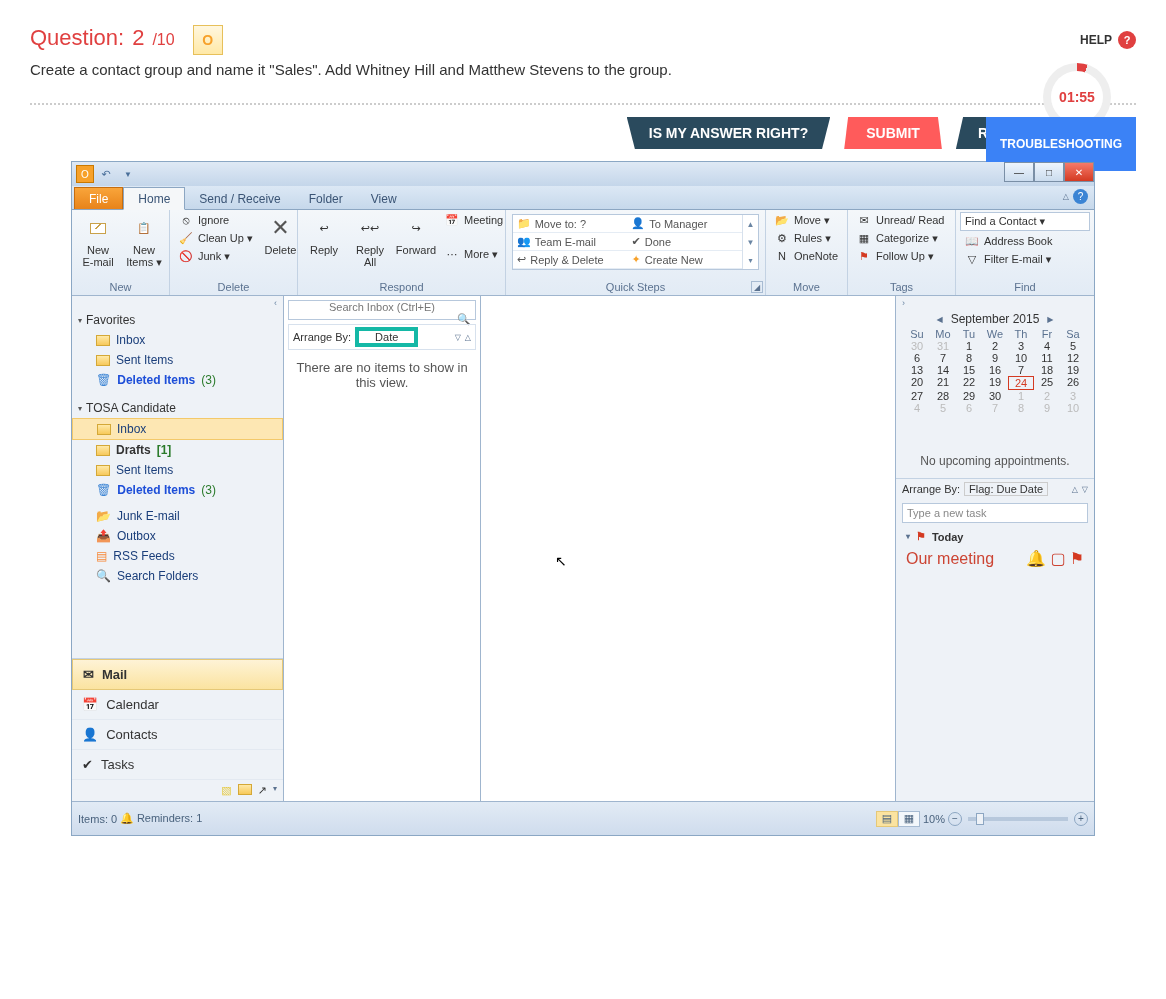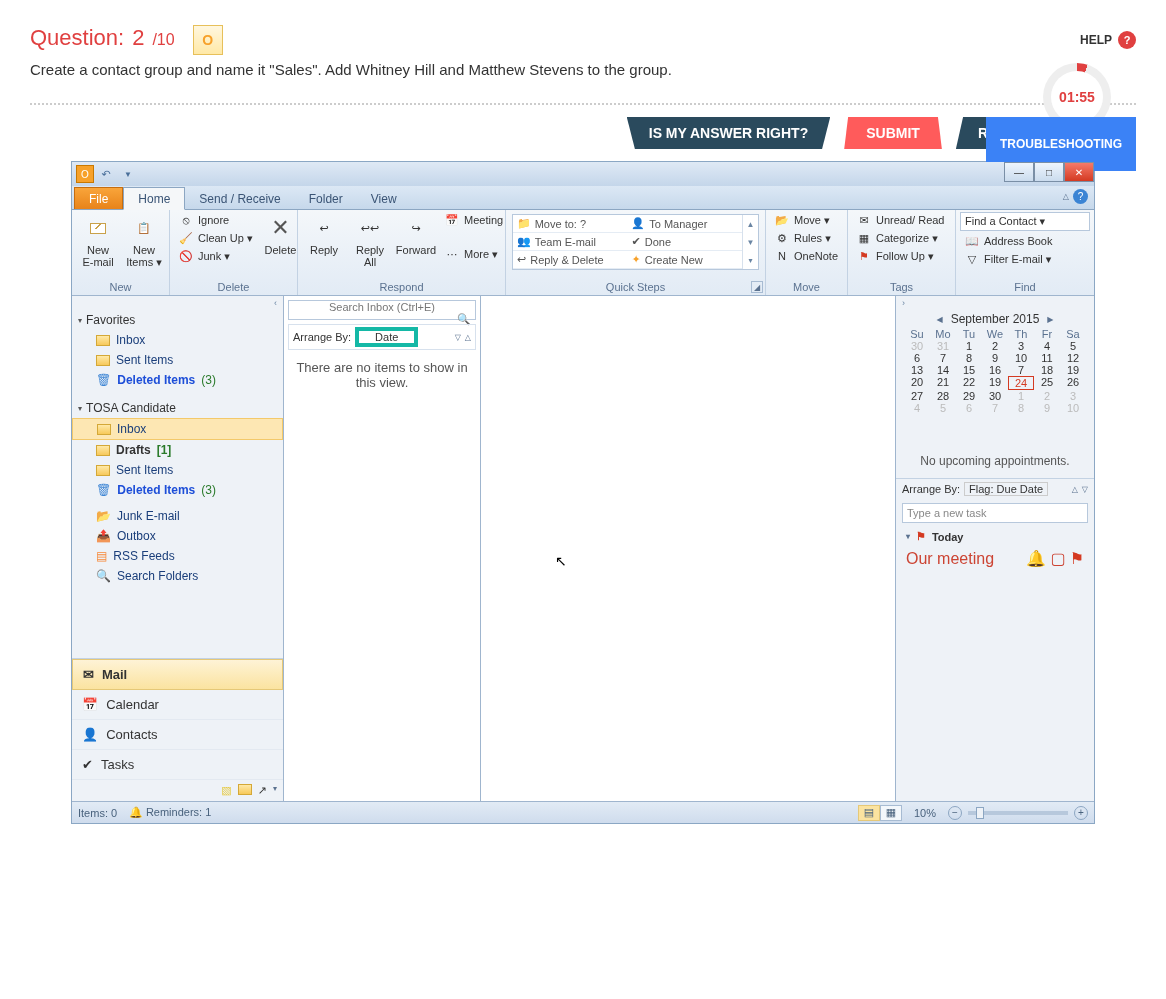--- a/index.html
+++ b/index.html
@@ -90,21 +90,21 @@
 .calgrid .dim { color: #bbb; }
 .calgrid .today { border: 1px solid #d43a22; color: #d43a22; }
 .noappt { text-align: center; color: #555; padding: 40px 4px 10px; font-size: 12px; }
 .taskhdr { border-top: 1px solid #c3d2e3; padding: 3px 6px; display: flex; align-items: center; gap: 4px; font-size: 11px; }
 .taskhdr .flag { border: 1px solid #ccc; padding: 0 4px; }
 .taskinput { margin: 4px 6px; border: 1px solid #b7c8dc; padding: 3px 4px; color: #888; background: #fff; font-size: 11px; }
 .taskgroup { padding: 3px 10px; display: flex; align-items: center; gap: 6px; font-size: 11px; font-weight: bold; }
 .taskitem { padding: 3px 10px; display: flex; align-items: center; gap: 6px; font-size: 16px; color: #c43; }
 .taskitem .icons { margin-left: auto; display: flex; gap: 4px; }
 
-.statusbar { height: 22px; background: linear-gradient(#e2ebf5,#cfdced); border-top: 1px solid #9fb5ce; display: flex; align-items: center; padding: 0 6px; gap: 12px; font-size: 11px; color: #49627d; }
+.statusbar { height: 34px; background: linear-gradient(#e2ebf5,#cfdced); border-top: 1px solid #9fb5ce; display: flex; align-items: center; padding: 0 6px; gap: 3px; font-size: 11px; color: #49627d; }
 .statusbar .spacer { flex: 1; }
 .viewbtns { display: flex; gap: 0; }
 .viewbtn { width: 22px; height: 16px; border: 1px solid #a7bbd2; background: #f3f7fb; display: flex; align-items: center; justify-content: center; cursor: pointer; }
 .viewbtn.sel { background: #fbe3a0; border-color: #e5c878; }
 .zoomslider { display: flex; align-items: center; gap: 6px; }
 .zoomtrack { width: 100px; height: 4px; background: #b7c8dc; position: relative; }
 .zoomtrack .thumb { position: absolute; left: 8px; top: -4px; width: 8px; height: 12px; background: #eef2f7; border: 1px solid #8ca6c2; }
 .zcircle { width: 14px; height: 14px; border-radius: 50%; border: 1px solid #8ca6c2; display: flex; align-items: center; justify-content: center; font-size: 10px; cursor: pointer; }
 
 .cursor { position: absolute; left: 555px; top: 553px; font-size: 14px; color: #000; }

